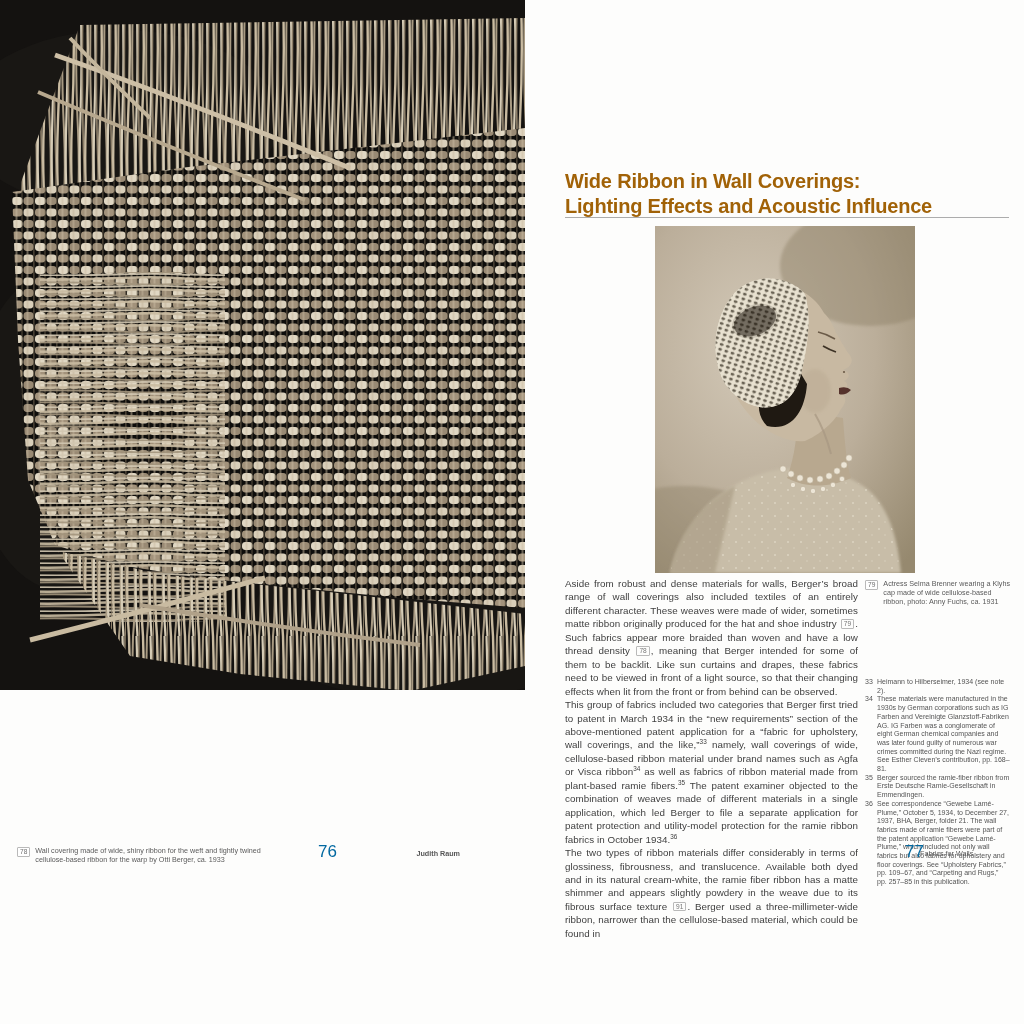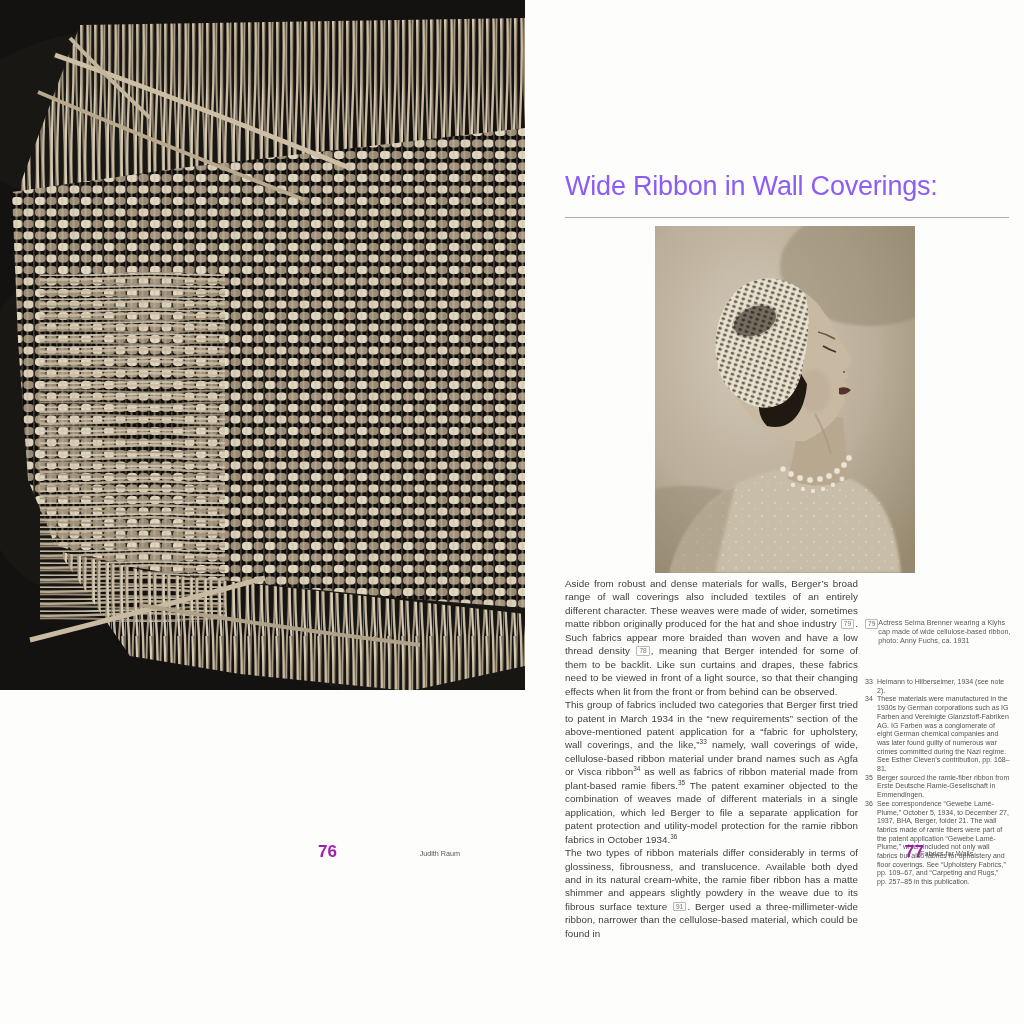--- a/index.html
+++ b/index.html
@@ -5,34 +5,34 @@
   html,body{margin:0;padding:0;background:#ffffff;font-family:"Liberation Sans",sans-serif;}
   #canvas{position:relative;width:1024px;height:1024px;background:#fdfdfc;overflow:hidden;margin:0 auto;}
 
   
   .photo-weave{position:absolute;left:0;top:145;width:525px;height:690px;}
   .cap-left{position:absolute;left:17px;top:846px;width:255px;display:flex;gap:5px;
             font-size:7.2px;line-height:9px;color:#5a5a5a;}
   .cap-left .marker{margin-top:0.5px;}
   .marker{display:inline-block;border:1px solid #b9b9b9;border-radius:1px;padding:0 2px;
           font-size:6.6px;line-height:8px;color:#6f6f6f;background:#fff;flex:none;height:8px;}
-  .pagenum{position:absolute;font-size:17px;color:#a21caf;letter-spacing:0;font-weight:bold;}
+  .pagenum{position:absolute;font-size:17px;color:#0369a1;letter-spacing:0;}
   .pagenum-76{left:318px;top:842px;}
   .pagenum-77{left:905px;top:842px;}
   .runhead{position:absolute;font-size:7.2px;color:#565656;}
-  .runhead-left{left:380px;top:849px;width:80px;text-align:right;}
+  .runhead-left{left:380px;top:849px;width:80px;text-align:right;font-weight:bold;}
   .runhead-right{left:920px;top:849px;width:89px;text-align:left;}
 
   
-  .title{position:absolute;left:565px;top:156px;width:450px;font-size:27px;line-height:25px;
-         color:#8b5cf6;letter-spacing:-0.2px;font-weight:400;}
+  .title{position:absolute;left:565px;top:156px;width:450px;font-size:20px;line-height:25px;
+         color:#a16207;letter-spacing:-0.2px;font-weight:700;}
   .rule{position:absolute;left:565px;top:217px;width:444px;height:1px;background:#acacac;}
   .portrait{position:absolute;left:655px;top:226px;width:260px;height:347px;}
-  .fig-cap{position:absolute;left:865px;top:579px;width:146px;display:flex;
-           font-size:7.2px;line-height:9px;color:#5a5a5a;margin-top:39px;}
+  .fig-cap{position:absolute;left:865px;top:579px;width:146px;display:flex;gap:5px;
+           font-size:7.2px;line-height:9px;color:#5a5a5a;}
   .fig-cap .marker{margin-top:0.5px;}
   .body-col{position:absolute;left:565px;top:577px;width:293px;font-size:9.8px;line-height:13.45px;
             color:#3e3e3e;text-align:justify;letter-spacing:0.05px;}
   .body-col p{margin:0;}
   .refbox{display:inline-block;border:1px solid #b9b9b9;border-radius:1px;padding:0 2px;
           font-size:6.6px;line-height:7.6px;color:#777;vertical-align:1px;margin:0 1px;}
   sup.fnref{font-size:6.4px;line-height:0;vertical-align:super;color:#3e3e3e;}
   .footnotes{position:absolute;left:865px;top:678px;width:145px;font-size:7px;line-height:8.7px;
              color:#545454;}
   .fn{display:flex;}
@@ -86,25 +86,30 @@
       <polygon points="58,545 160,568 320,585 525,608 525,660 410,685 240,668 130,650" fill="url(#fr)" transform="translate(0,6)"></polygon>
 
       <path d="M55,55 Q170,95 350,168" stroke="#cdbfa6" stroke-width="5" fill="none"></path>
       <path d="M38,92 Q150,140 305,200" stroke="#b7a88e" stroke-width="4" fill="none"></path>
       <path d="M70,38 Q100,70 150,118" stroke="#c4b69c" stroke-width="4" fill="none"></path>
       <path d="M30,640 Q130,615 265,578" stroke="#c9bba1" stroke-width="5" fill="none"></path>
       <path d="M140,605 Q280,628 420,645" stroke="#b0a189" stroke-width="4" fill="none"></path>
     </svg>
   </figure>
 
+  <div class="cap-left">
+    <span class="marker">78</span>
+    <span>Wall covering made of wide, shiny ribbon for the weft and tightly twined cellulose-based ribbon for the warp by Otti Berger, ca. 1933</span>
+  </div>
   <div class="pagenum pagenum-76">76</div>
   <div class="runhead runhead-left">Judith Raum</div>
 
   <h1 class="title">
     <span>Wide Ribbon in Wall Coverings:</span><br>
+    <span>Lighting Effects and Acoustic Influence</span>
   </h1>
   <div class="rule"></div>
 
   <figure class="portrait" style="margin:0">
     <svg width="260" height="347" viewBox="0 0 260 347">
       <defs>
         <radialGradient id="pbg" cx="38%" cy="35%" r="85%">
           <stop offset="0%" stop-color="#d3c9b8"></stop>
           <stop offset="55%" stop-color="#bbae9a"></stop>
           <stop offset="100%" stop-color="#96896f"></stop>

